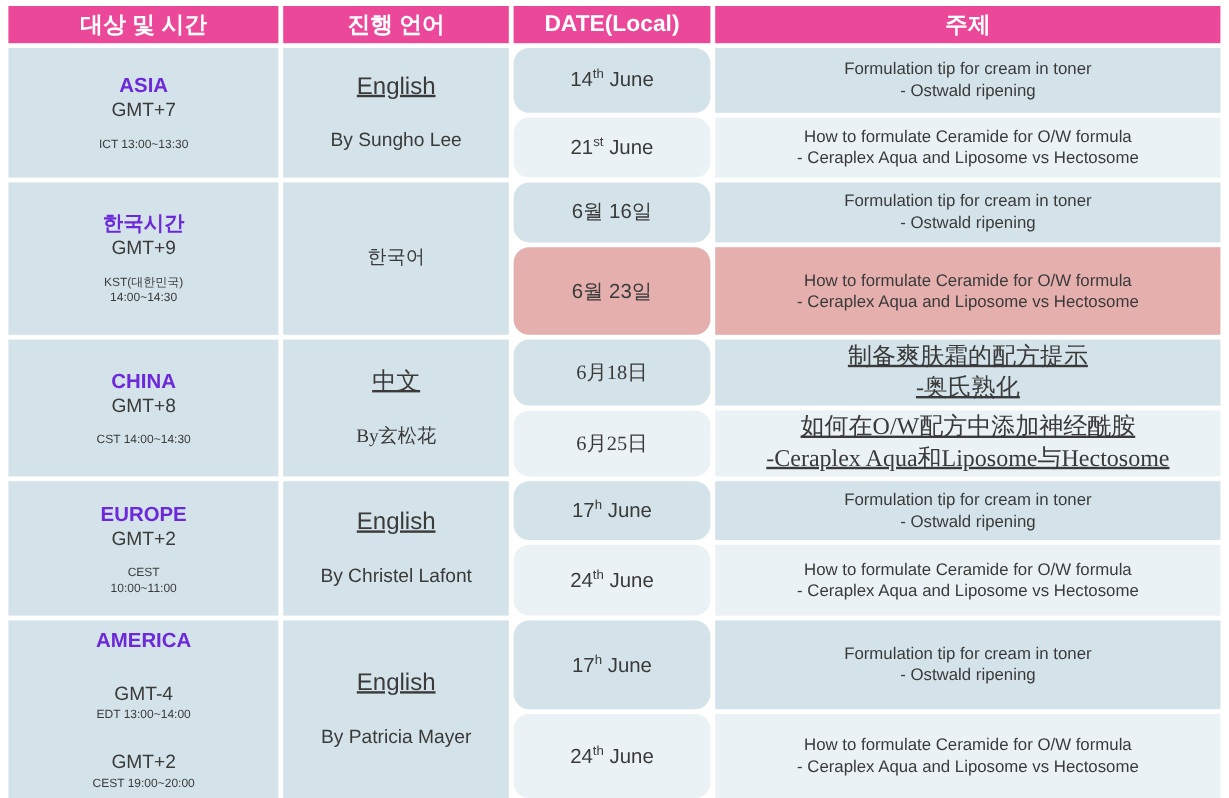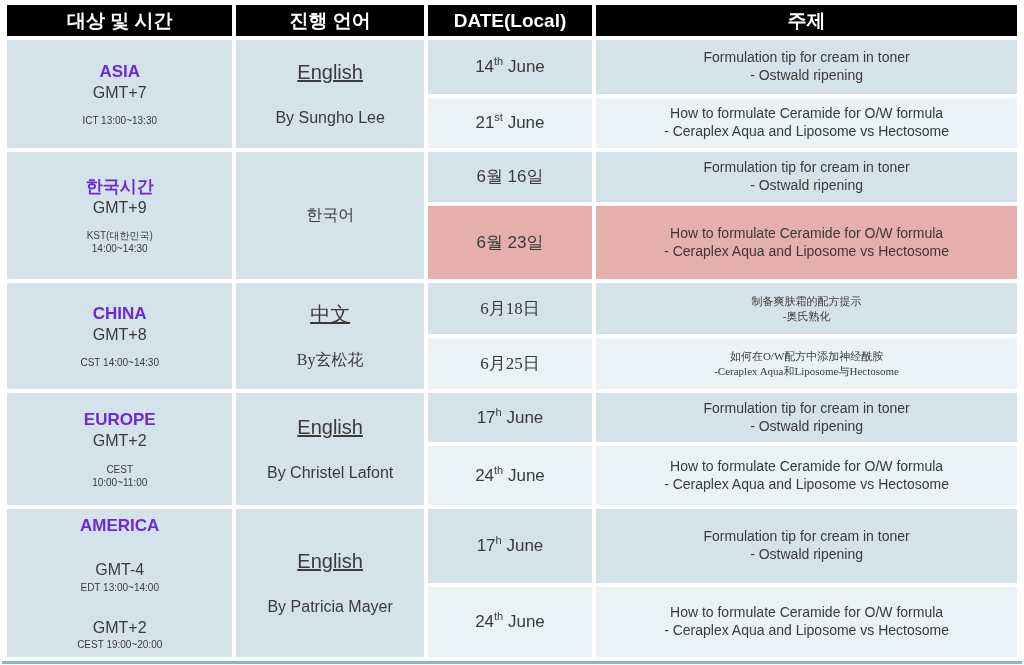--- a/index.html
+++ b/index.html
@@ -22,21 +22,21 @@
     table-layout: fixed;
     width: 1018px;
     margin: 0 auto;
   }
   col.c1 { width: 225px; }
   col.c2 { width: 187px; }
   col.c3 { width: 164px; }
   col.c4 { width: 420px; }
 
   th {
-    background: #000000;
+    background: #ec4899;
     color: #ffffff;
     font-weight: bold;
     font-size: 19px;
     height: 31px;
     text-align: center;
     vertical-align: middle;
     padding: 0;
   }
   td {
     background: #d4e3e9;
@@ -63,27 +63,27 @@
   .r-name { font-weight: bold; font-size: 17px; color: #6d28d9; }
   .r-gmt  { font-size: 16px; }
   .r-time { font-size: 10px; line-height: 1.3; }
   .mt-sm  { margin-top: 11px; }
   .mt-xs  { margin-top: 24px; }
 
   .lang-line1 { font-size: 20px; text-decoration: underline; }
   .lang-line2 { font-size: 16px; margin-top: 22px; }
   .lang-single { font-size: 16px; }
 
-  .date-cell { font-size: 17px; }
+  .date-cell { font-size: 17px; border-radius: 13px; }
   .date-cell sup { font-size: 11px; line-height: 0; }
 
   .topic-line { font-size: 14px; }
 
   .cjk { font-family: "Liberation Serif", "DejaVu Serif", serif; }
-  .cjk-topic { font-size: 11px; }
+  .cjk-topic { font-size: 20px; text-decoration: underline; }
 
   .bottom-rule {
     height: 3px;
     background: #7cbccd;
     margin: 0 2px;
   }
 </style>
 </head>
 <body>
 

